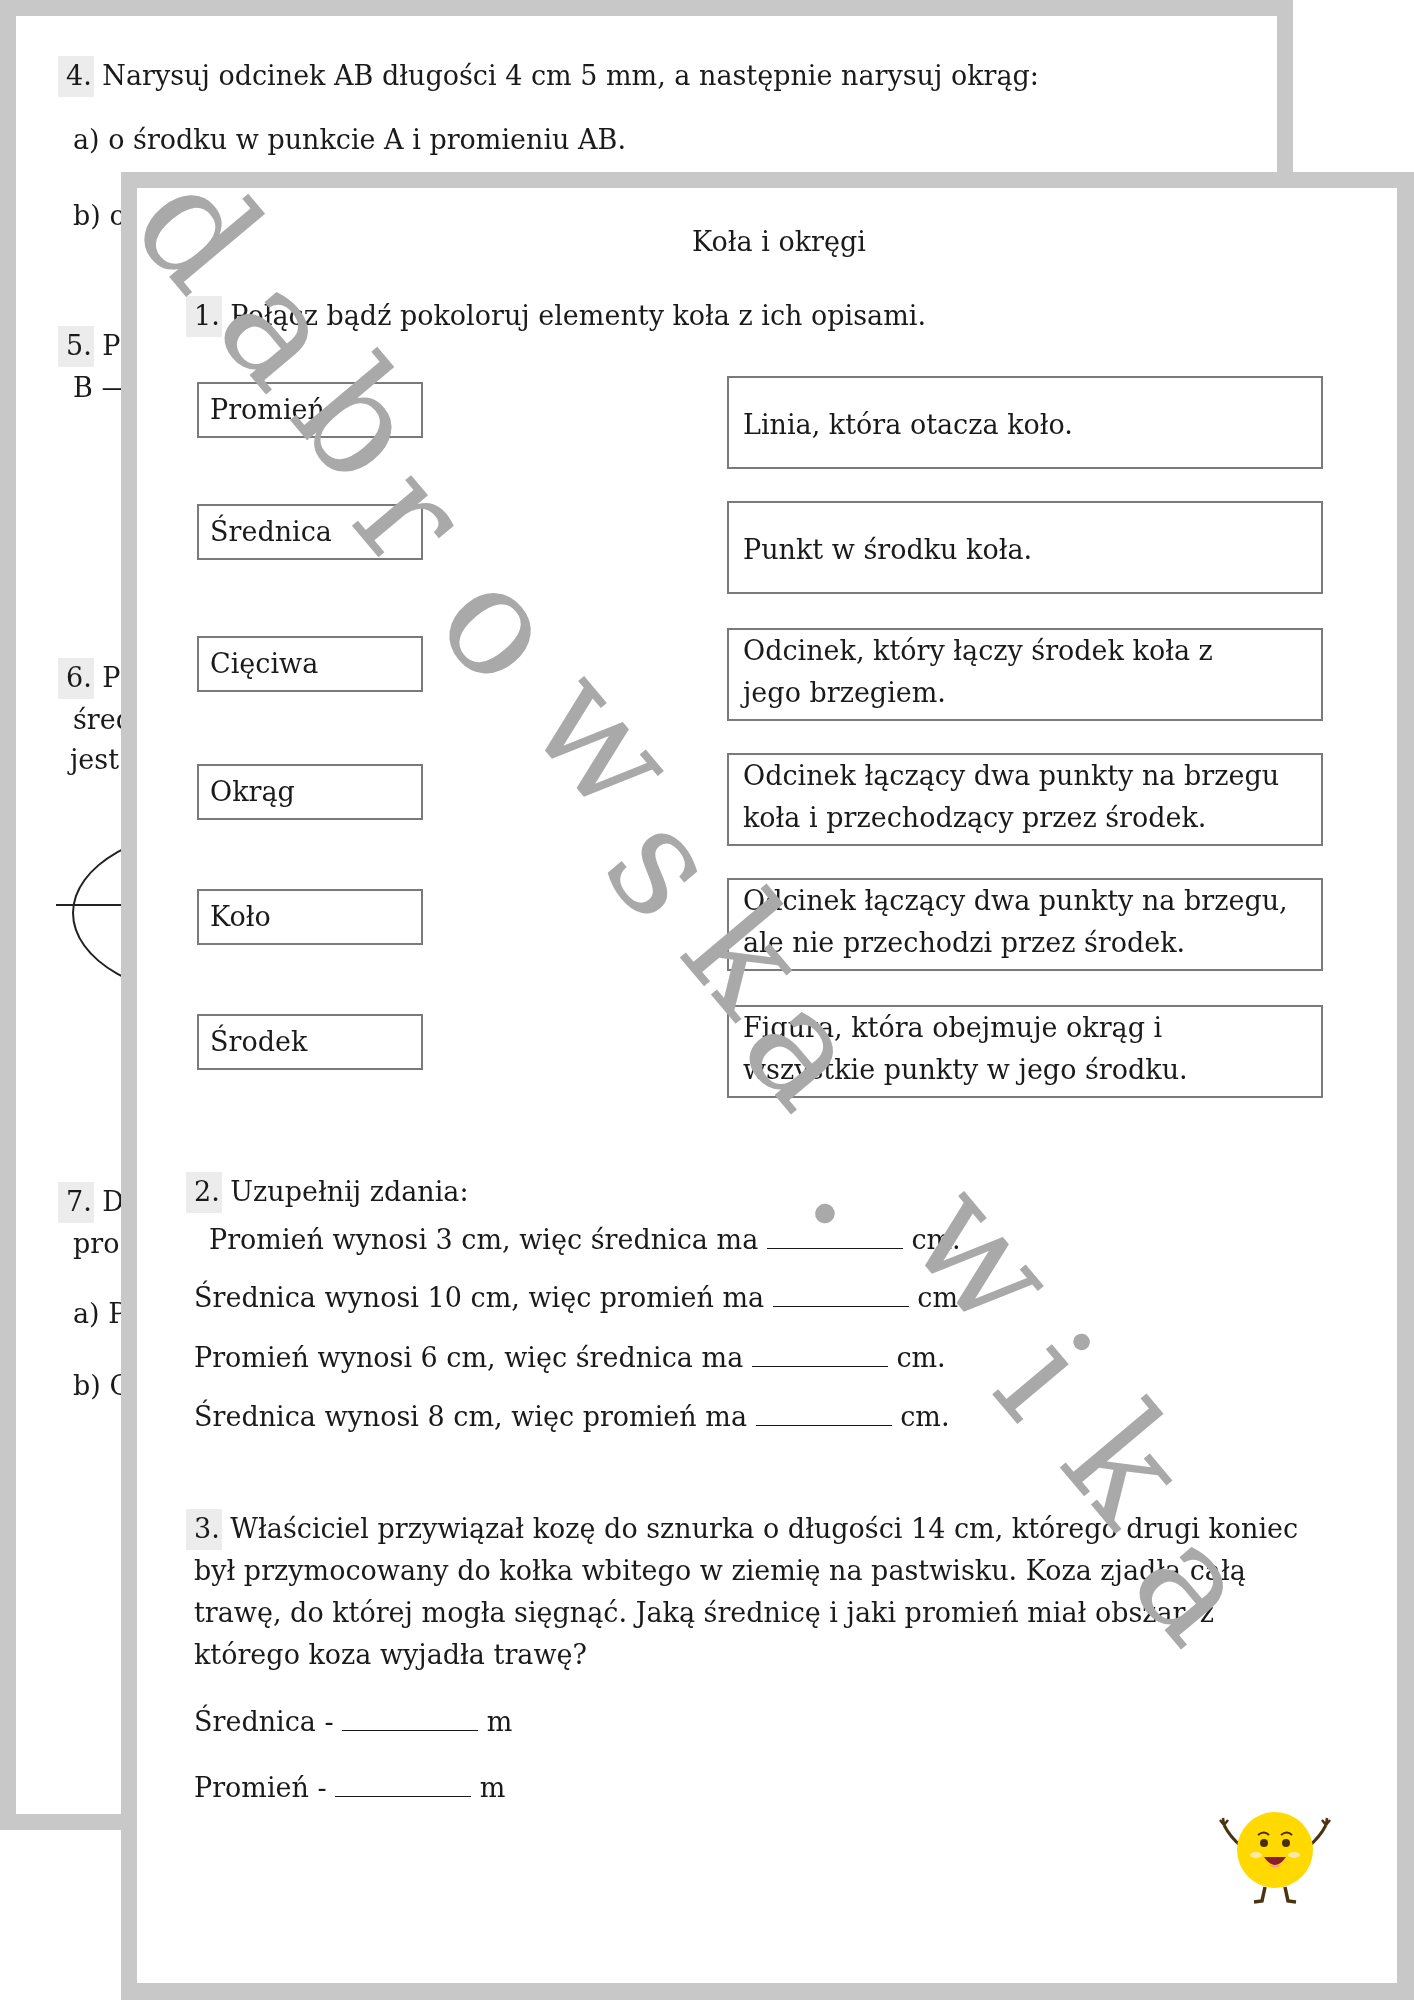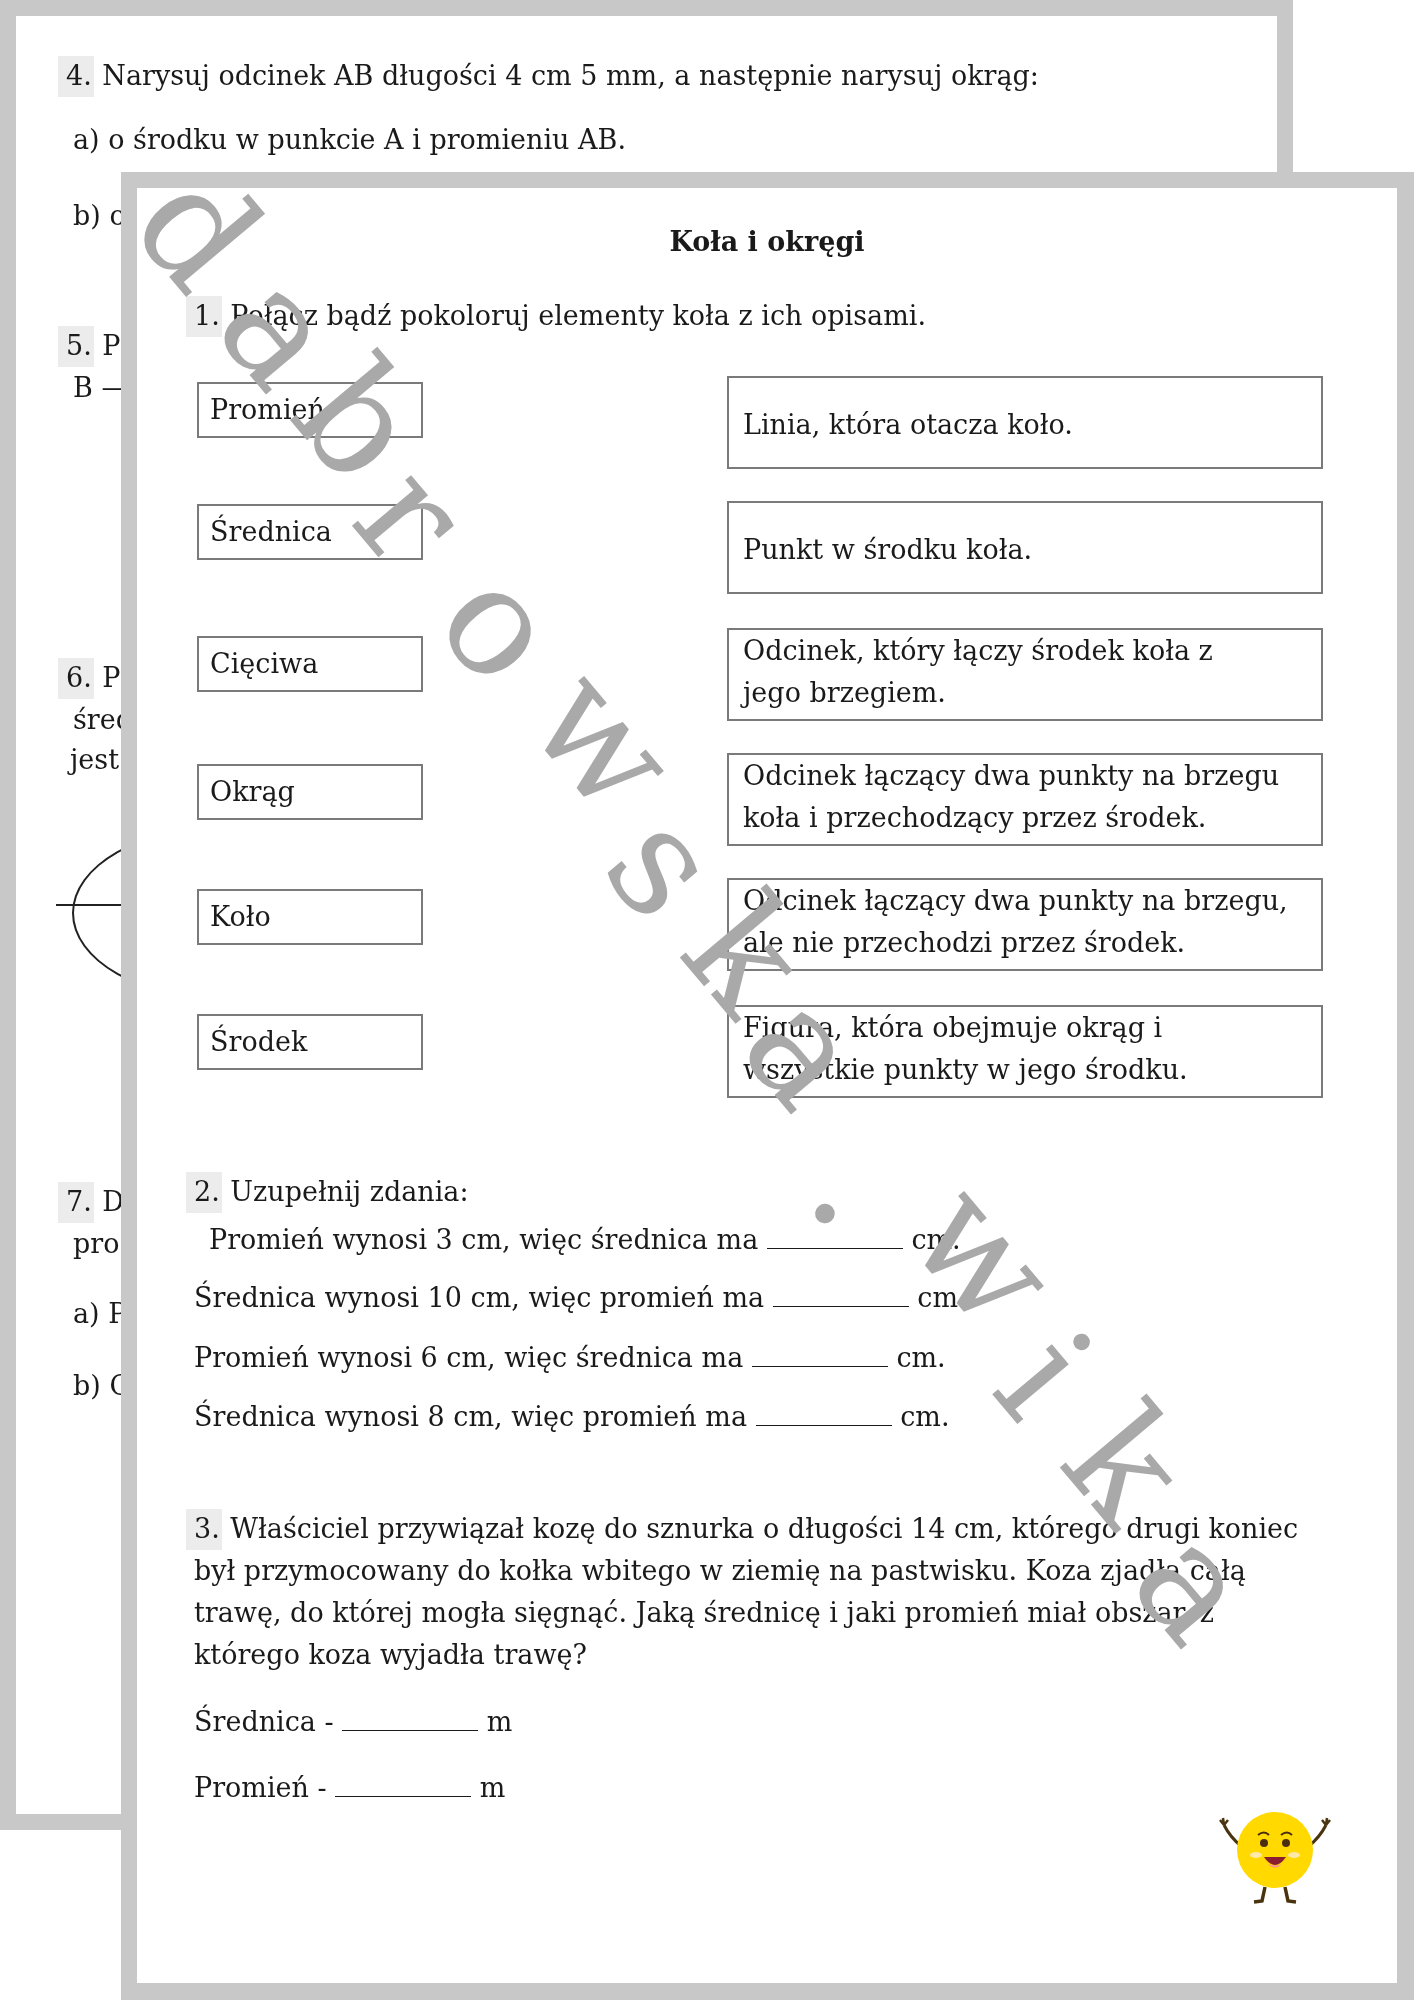--- a/index.html
+++ b/index.html
@@ -15,21 +15,21 @@
   .txt { position:absolute; font-size:27px; line-height:1.2; white-space:nowrap; }
   .num { background:#ececec; padding:4px 2px 6px 8px; margin-left:-8px; }
 
   
   #back-sheet .txt { font-size:27px; }
   .circle-back { position:absolute; left:56px; top:810px; width:300px; height:170px; border:2px solid #222;
                  border-radius:50%; }
   .circle-line { position:absolute; left:40px; top:888px; width:120px; height:2px; background:#222; }
 
   
-  .title { position:absolute; left:0; width:100%; top:38px; text-align:center; font-size:27px;font-weight:bold; }
+  .title { position:absolute; left:12px; width:100%; top:38px; text-align:center; font-size:27px; }
   .term { position:absolute; left:60px; width:226px; height:56px; border:2px solid #7a7a7a; box-sizing:border-box;
           font-size:27px; padding:10px 0 0 11px; white-space:nowrap; }
   .desc { position:absolute; left:590px; width:596px; box-sizing:border-box; border:2px solid #7a7a7a;
           font-size:27px; line-height:42px; padding:0 10px 0 14px; }
   .desc.one { height:93px; padding-top:26px; }
   .desc.two { height:93px; }
   .fill { position:absolute; left:57px; font-size:27px; white-space:nowrap; }
   .blank { display:inline-block; width:136px; border-bottom:1.5px solid #1a1a1a; height:22px; vertical-align:baseline; }
   .para { position:absolute; left:57px; width:1130px; font-size:27px; line-height:42px; }
 

